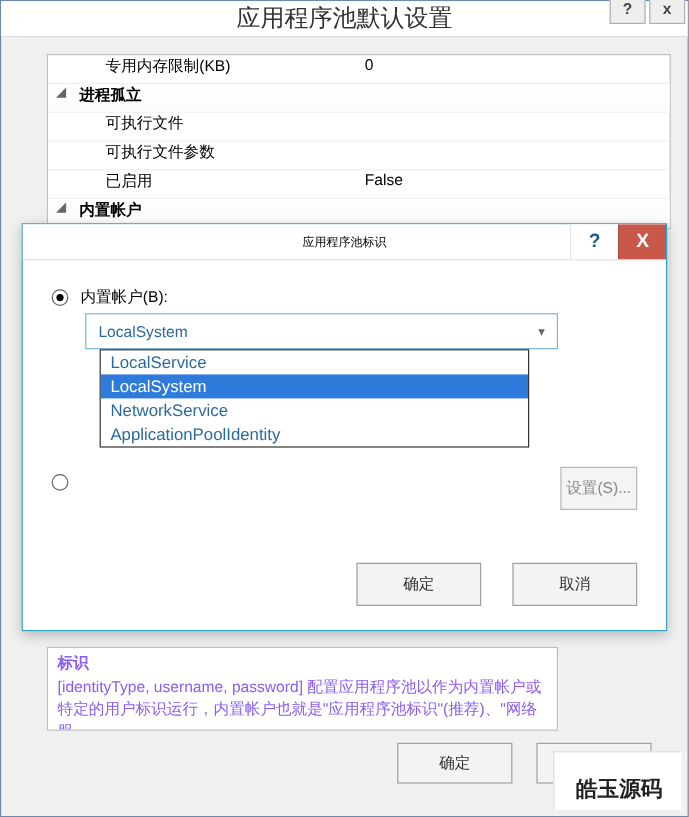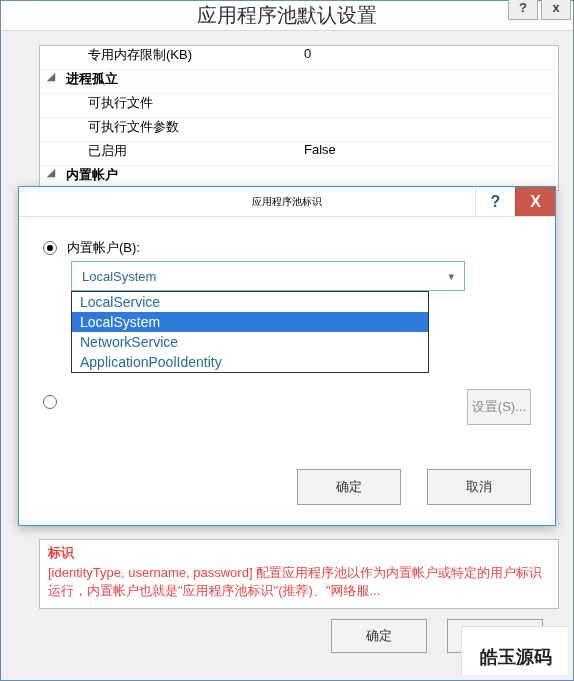--- a/index.html
+++ b/index.html
@@ -65,27 +65,27 @@
   .grid-cell-exp { width: 22px; text-align: center; color: #666; font-size: 11px; }
   .grid-cell-indent { width: 22px; }
   .grid-cell-name { flex: 1; padding-left: 4px; }
   .grid-cell-val { width: 260px; padding-left: 6px; }
   .grid-cat .grid-cell-name { font-weight: bold; }
   .grid-cat { background: #fdfdfd; }
 
   .back-desc {
     position: absolute;
     left: 38px; top: 538px;
-    width: 520px;
+    width: 426px;
     height: 70px;
     border: 1px solid #bfbfbf;
     background: #fff;
     padding: 4px 8px;
     font-size: 13px;
-    color: #ef4444;
+    color: #8b5cf6;
     overflow: hidden;
   }
   .back-desc-title { font-weight: bold; margin-bottom: 2px; }
 
   .back-buttons {
     position: absolute;
     left: 0; right: 0; top: 618px;
     display: flex;
     justify-content: flex-end;
     gap: 20px;
@@ -167,21 +167,21 @@
     border: 1px solid #7eb4d4;
     background: #fff;
     display:flex; align-items:center;
     padding: 0 10px;
     justify-content: space-between;
     color: #2b6aa0;
   }
   .combo .chev { color:#666; font-size:11px; }
   .dropdown {
     position: absolute;
-    left: 0; top: 30px;
+    left: 12px; top: 30px;
     width: 358px;
     background:#fff;
     border: 1px solid #333;
     z-index: 5;
   }
   .dd-item {
     padding: 2px 8px;
     color:#2b6aa0;
     font-size: 14px;
   }

